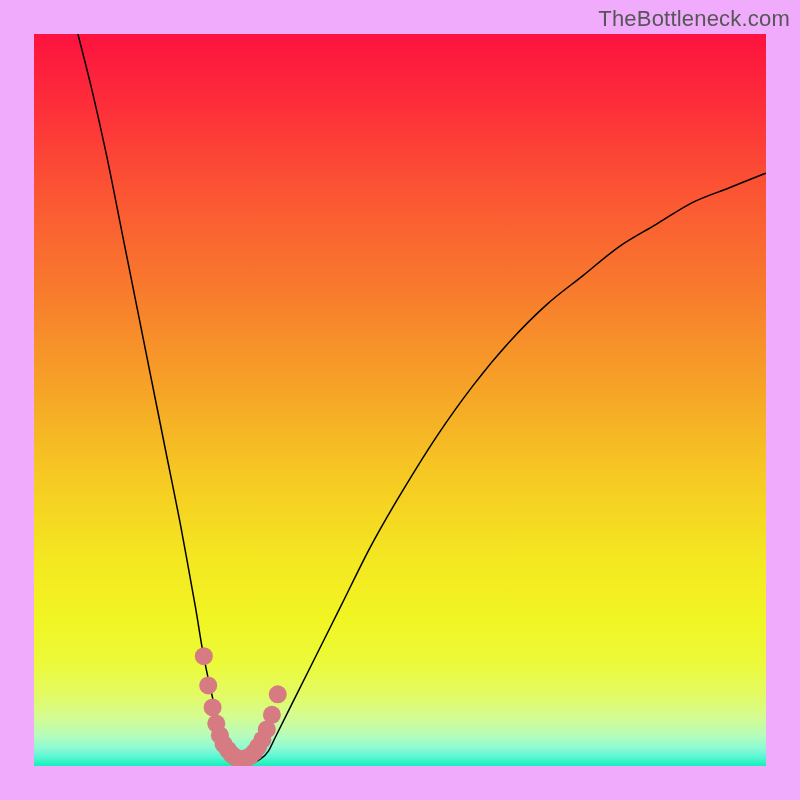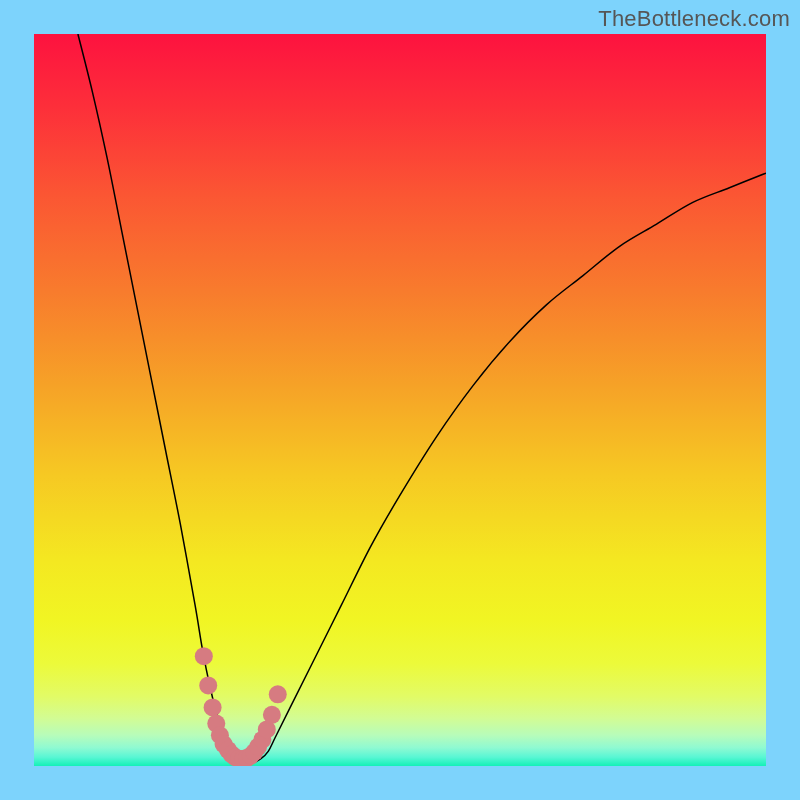--- a/index.html
+++ b/index.html
@@ -1,21 +1,21 @@
 <!DOCTYPE html>
 <html><head>
 <meta charset="utf-8">
 <style>
   * { margin: 0; padding: 0; box-sizing: border-box; }
   html, body { width: 800px; height: 800px; overflow: hidden; background: #000; }
   .frame {
     position: relative;
     width: 800px;
     height: 800px;
-    background: #7dd3fc;
+    background: #f0abfc;
   }
   .plot-area {
     position: absolute;
     left: 34px;
     top: 34px;
     width: 732px;
     height: 732px;
     overflow: hidden;
   }
   .gradient-bg {

